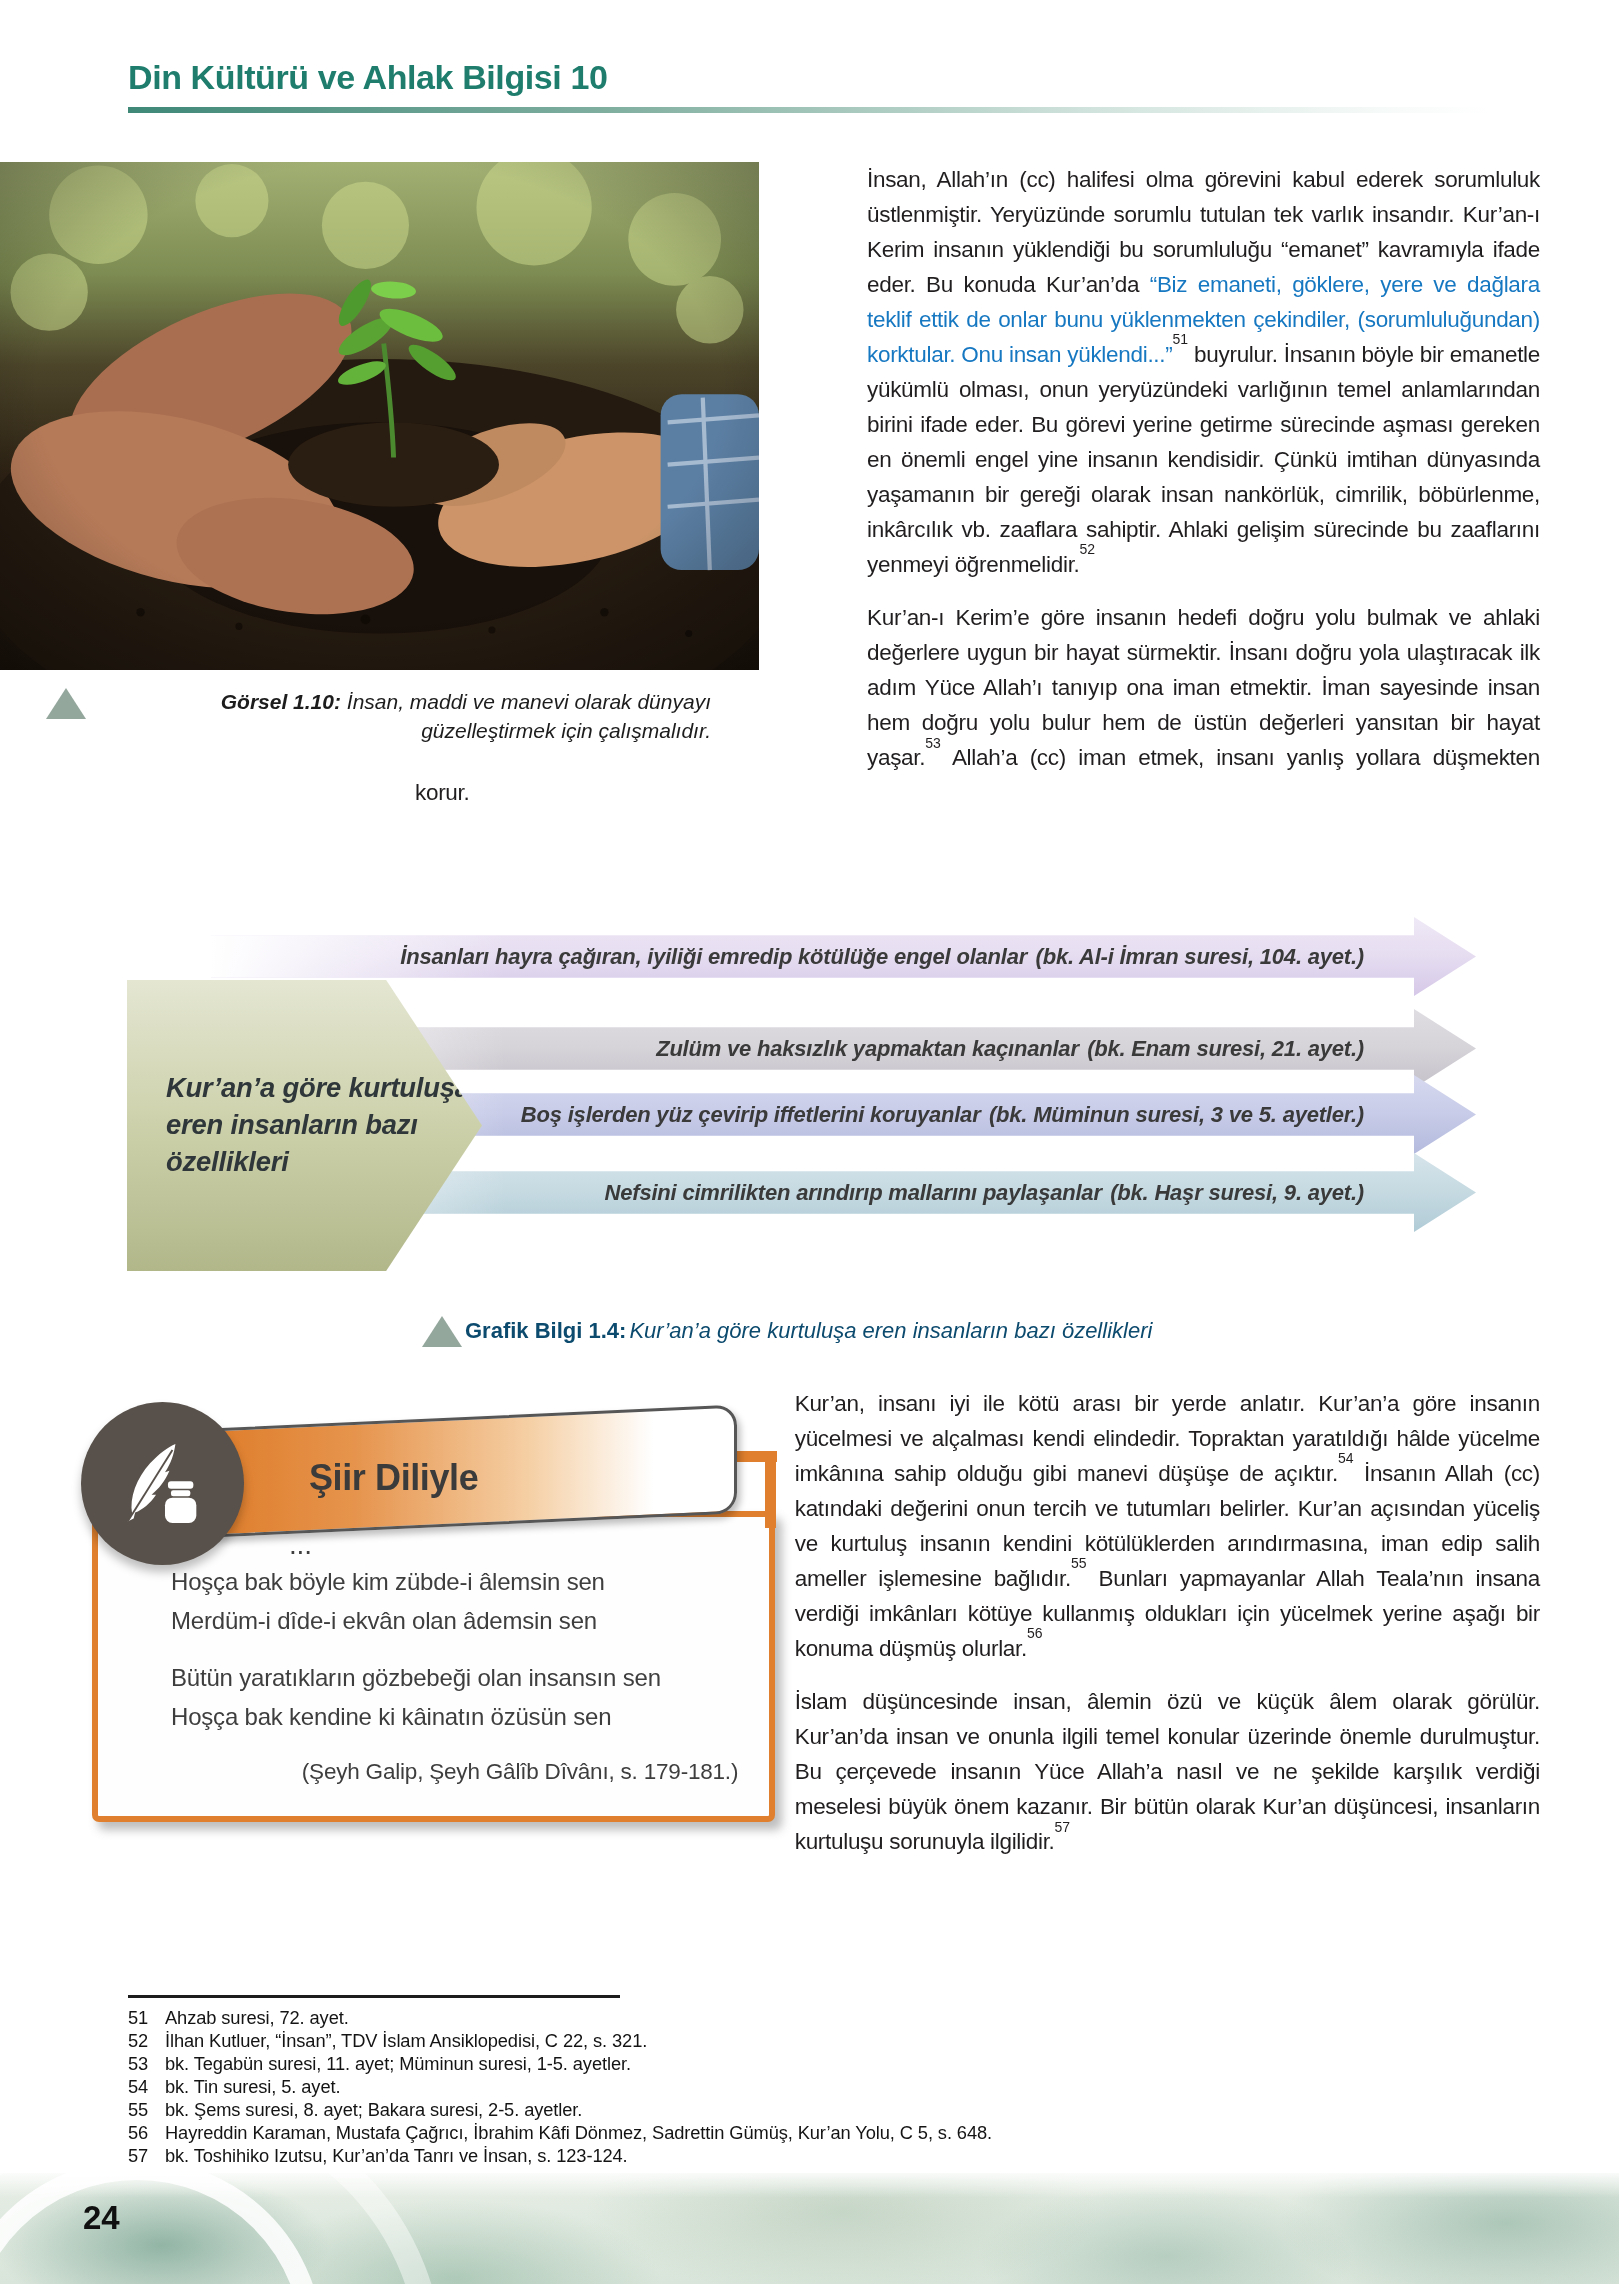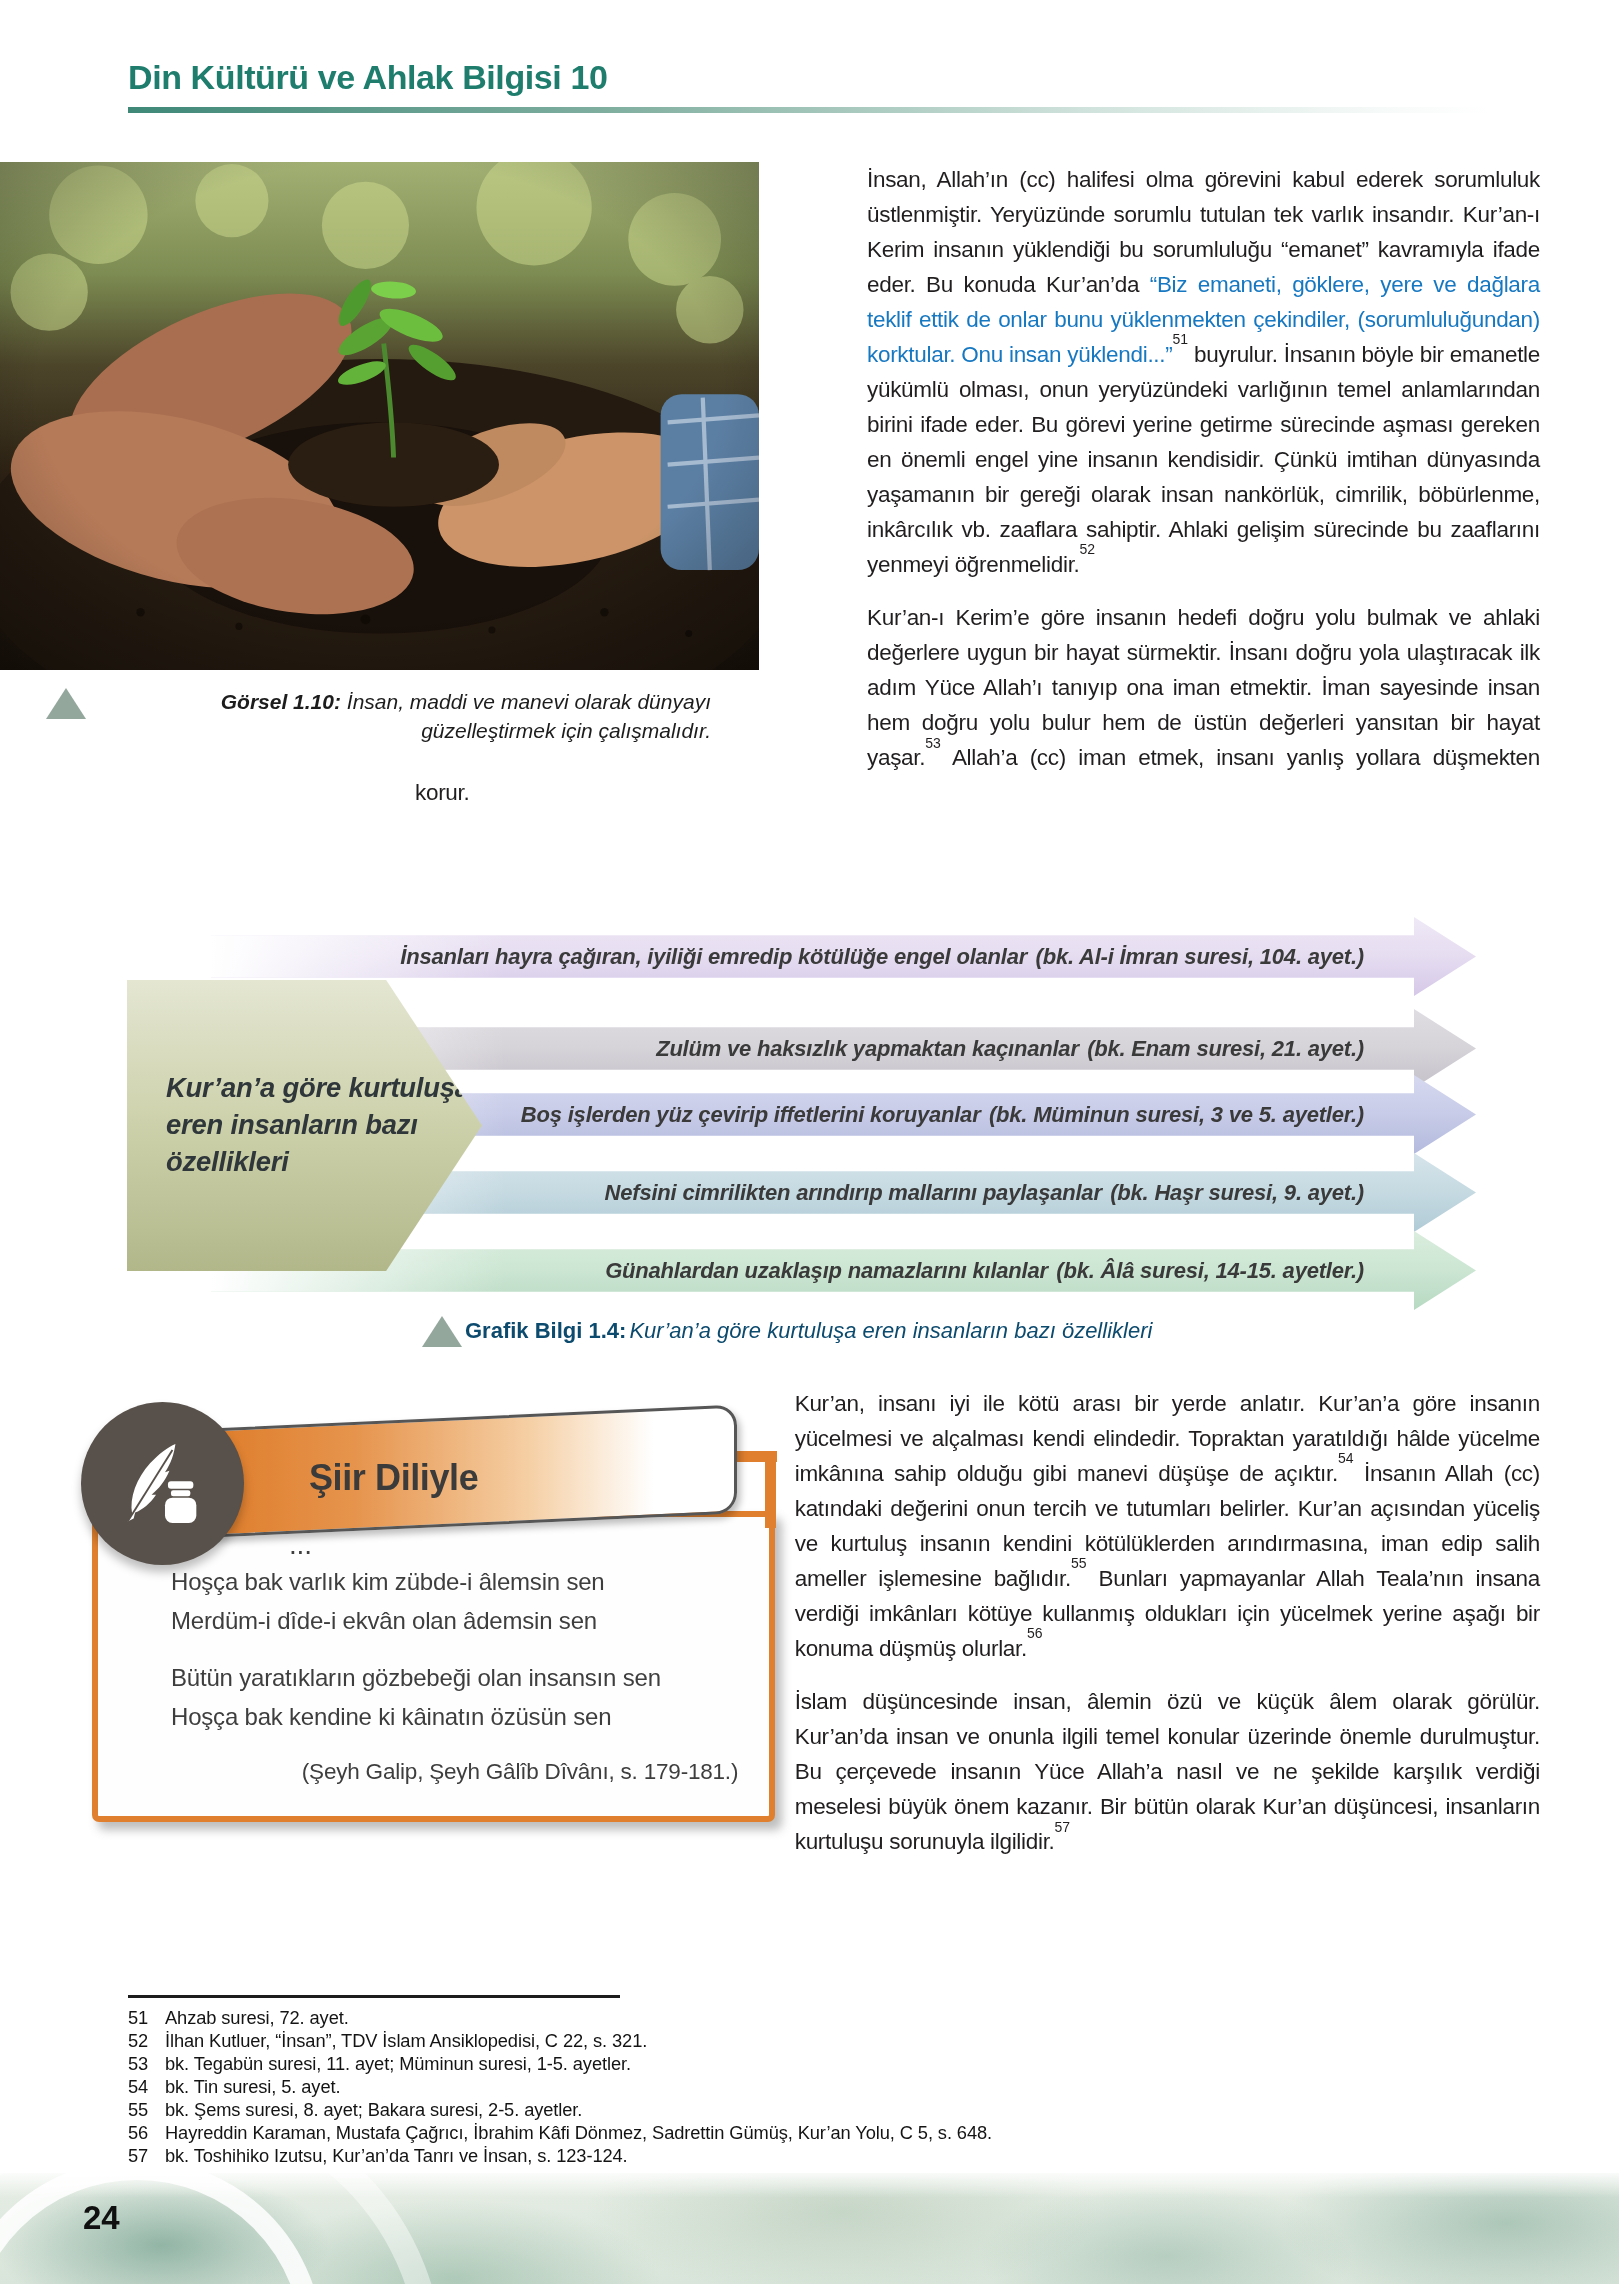--- a/index.html
+++ b/index.html
@@ -221,24 +221,20 @@
         <span class="ref">(bk. Enam suresi, 21. ayet.)</span>
       </div>
     <div class="arrow arrow-3">
         <span class="phrase">Boş işlerden yüz çevirip iffetlerini koruyanlar</span>
         <span class="ref">(bk. Müminun suresi, 3 ve 5. ayetler.)</span>
       </div>
     <div class="arrow arrow-4">
         <span class="phrase">Nefsini cimrilikten arındırıp mallarını paylaşanlar</span>
         <span class="ref">(bk. Haşr suresi, 9. ayet.)</span>
       </div>
-    <div class="arrow arrow-5">
-        <span class="phrase">Günahlardan uzaklaşıp namazlarını kılanlar</span>
-        <span class="ref">(bk. Âlâ suresi, 14-15. ayetler.)</span>
-      </div>
   </div>
 
   <div class="graphic-caption">
     <span class="tri"></span>
     <span class="cap-label">Grafik Bilgi 1.4:</span>
     <span class="cap-text">Kur’an’a göre kurtuluşa eren insanların bazı özellikleri</span>
   </div>
 
   <div class="section-bottom">
     <div class="siir-float">
@@ -255,21 +251,21 @@
           <g fill="#ffffff">
             <rect x="68" y="62" width="34" height="10" rx="4"></rect>
             <rect x="72" y="74" width="26" height="8" rx="3"></rect>
             <rect x="64" y="84" width="42" height="34" rx="10"></rect>
           </g>
         </svg>
       </div>
       <div class="siir-frame">
         <div class="poem">
           <div class="poem-ellipsis">...</div>
-          <div>Hoşça bak varlık kim zübde-i âlemsin sen</div>
+          <div>Hoşça bak böyle kim zübde-i âlemsin sen</div>
           <div>Merdüm-i dîde-i ekvân olan âdemsin sen</div>
           <div class="poem-gap"></div>
           <div>Bütün yaratıkların gözbebeği olan insansın sen</div>
           <div>Hoşça bak kendine ki kâinatın özüsün sen</div>
           <div class="poem-attrib">(Şeyh Galip, Şeyh Gâlîb Dîvânı, s. 179-181.)</div>
         </div>
       </div>
     </div>
 
     <p class="body-p"><span>Kur’an, insanı iyi ile kötü arası bir yerde anlatır. Kur’an’a göre insanın yücelmesi ve alçalması kendi elindedir. Topraktan yaratıldığı hâlde yücelme imkânına sahip olduğu gibi manevi düşüşe de açıktır.</span><sup>54</sup><span> İnsanın Allah (cc) katındaki değerini onun tercih ve tutumları belirler. Kur’an açısından yüceliş ve kurtuluş insanın kendini kötülüklerden arındırmasına, iman edip salih ameller işlemesine bağlıdır.</span><sup>55</sup><span> Bunları yapmayanlar Allah Teala’nın insana verdiği imkânları kötüye kullanmış oldukları için yücelmek yerine aşağı bir konuma düşmüş olurlar.</span><sup>56</sup></p>

